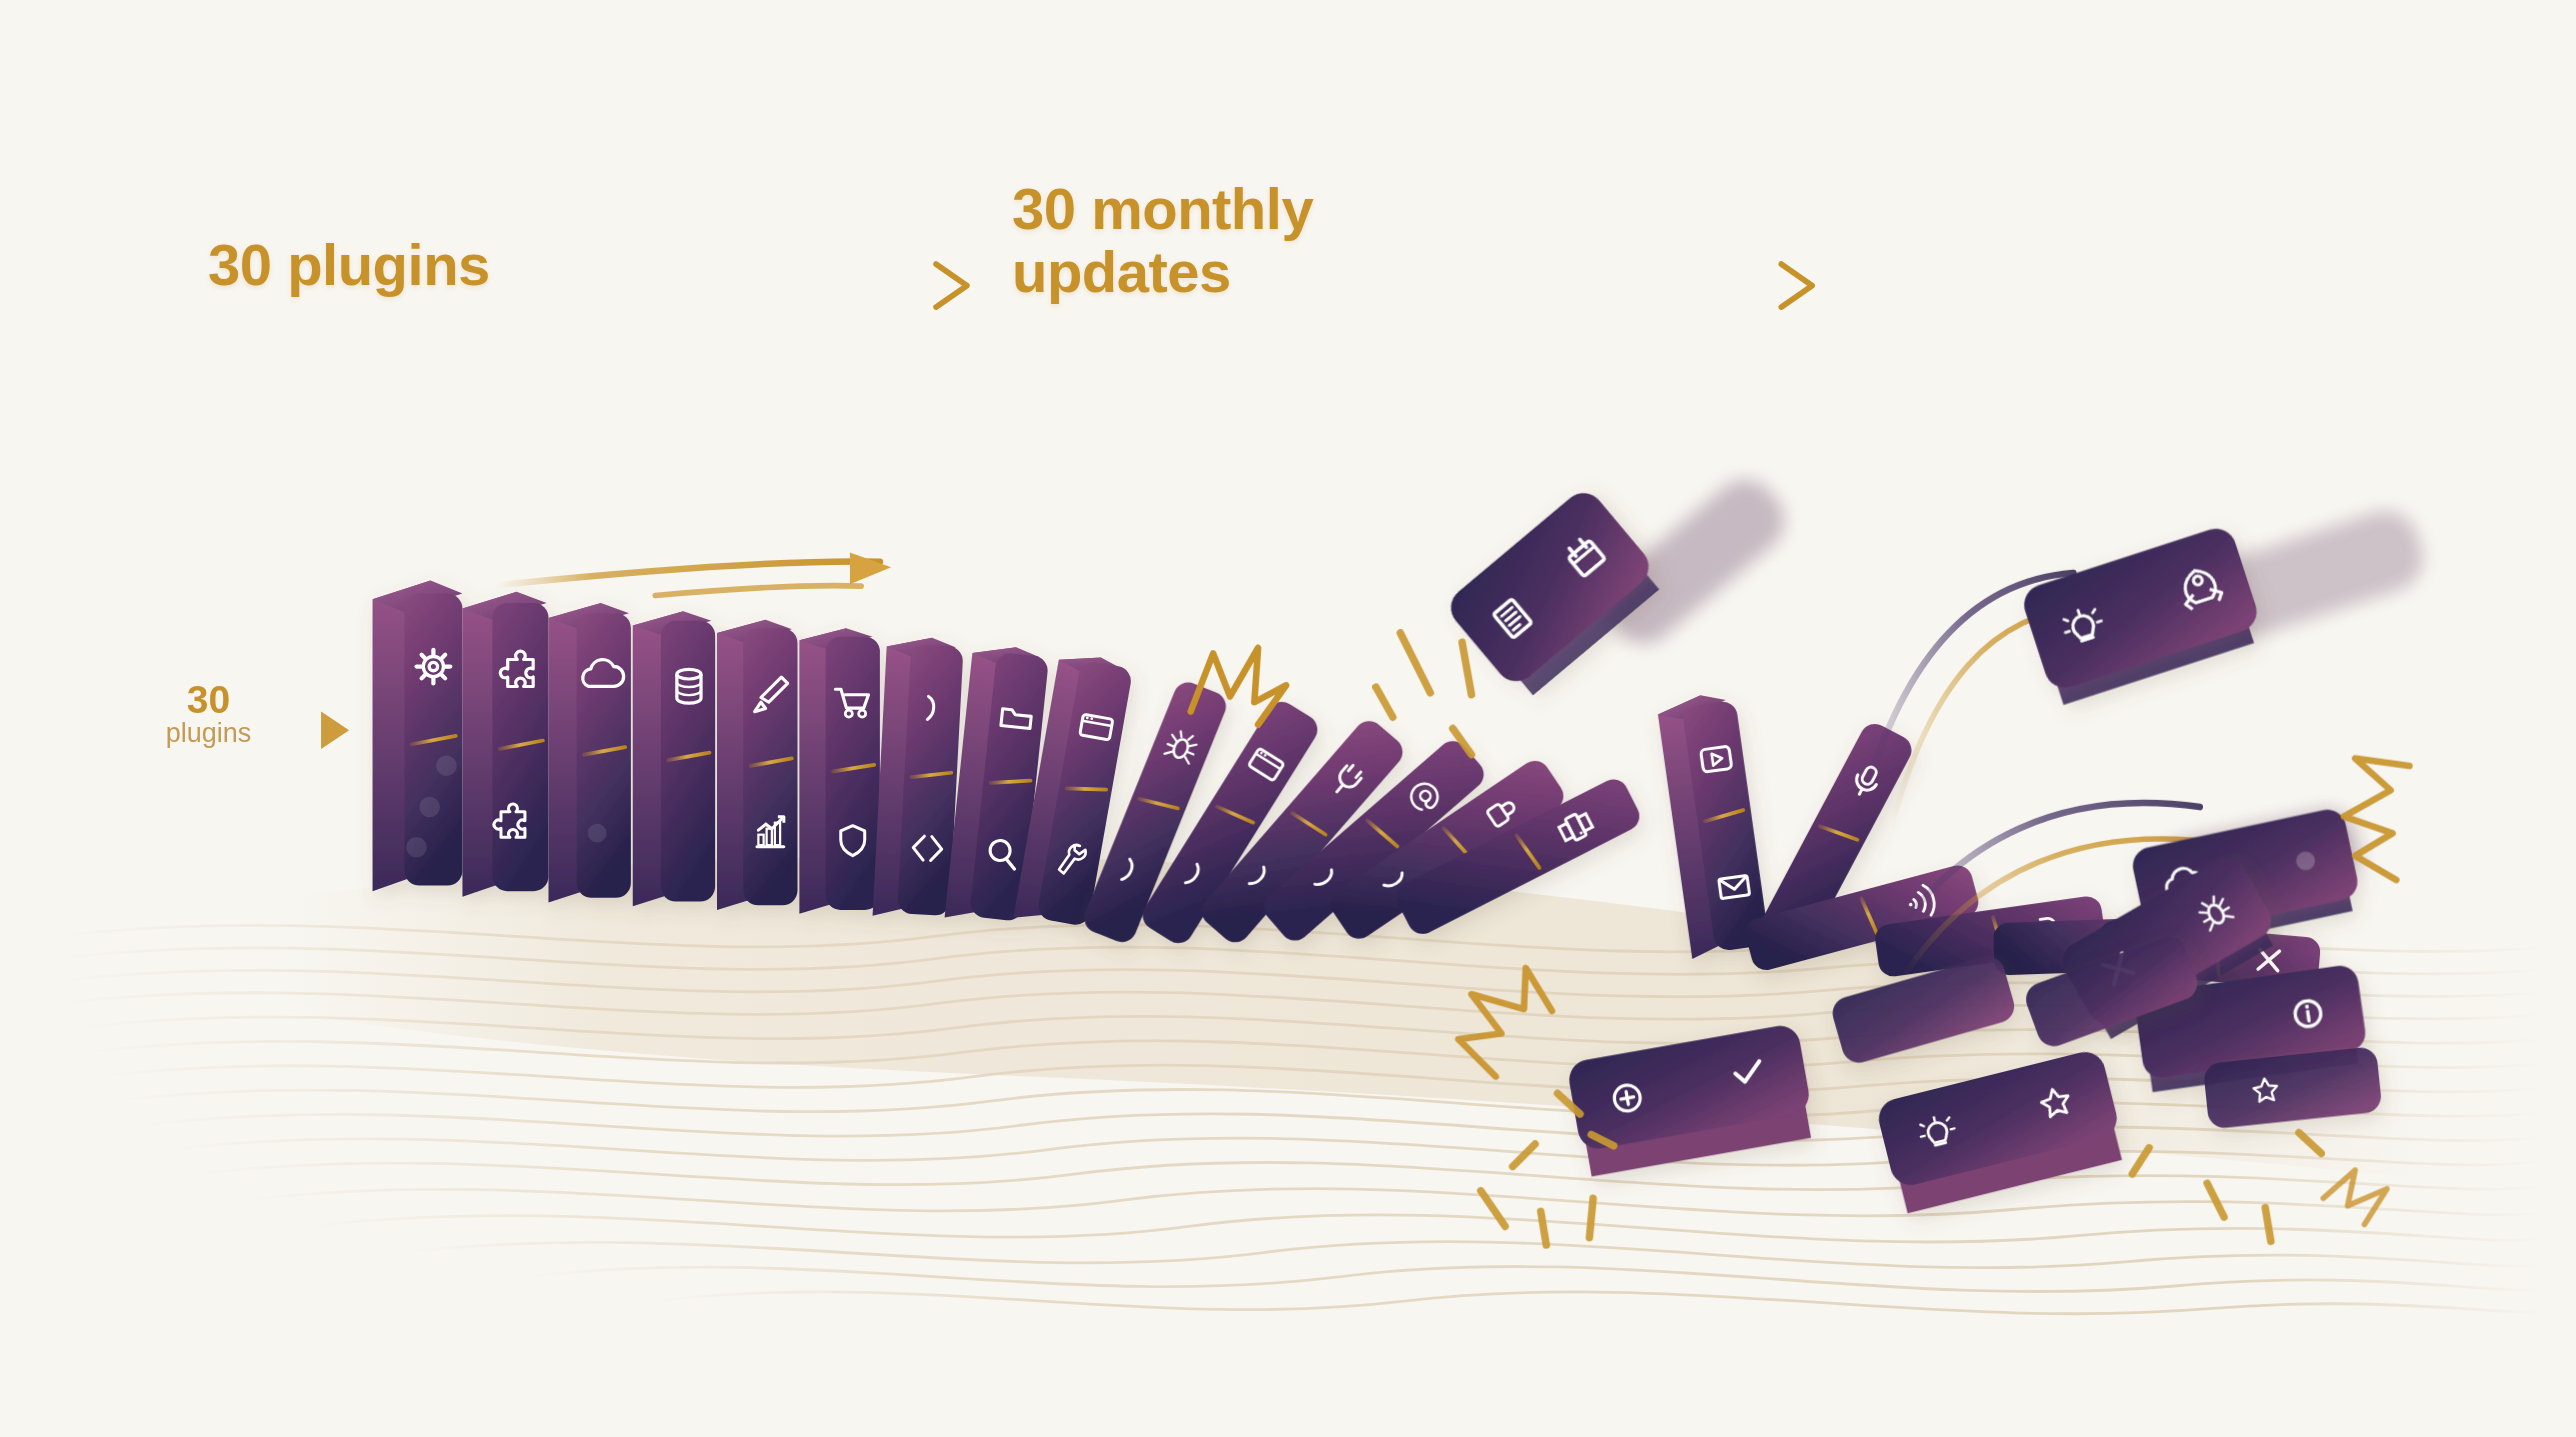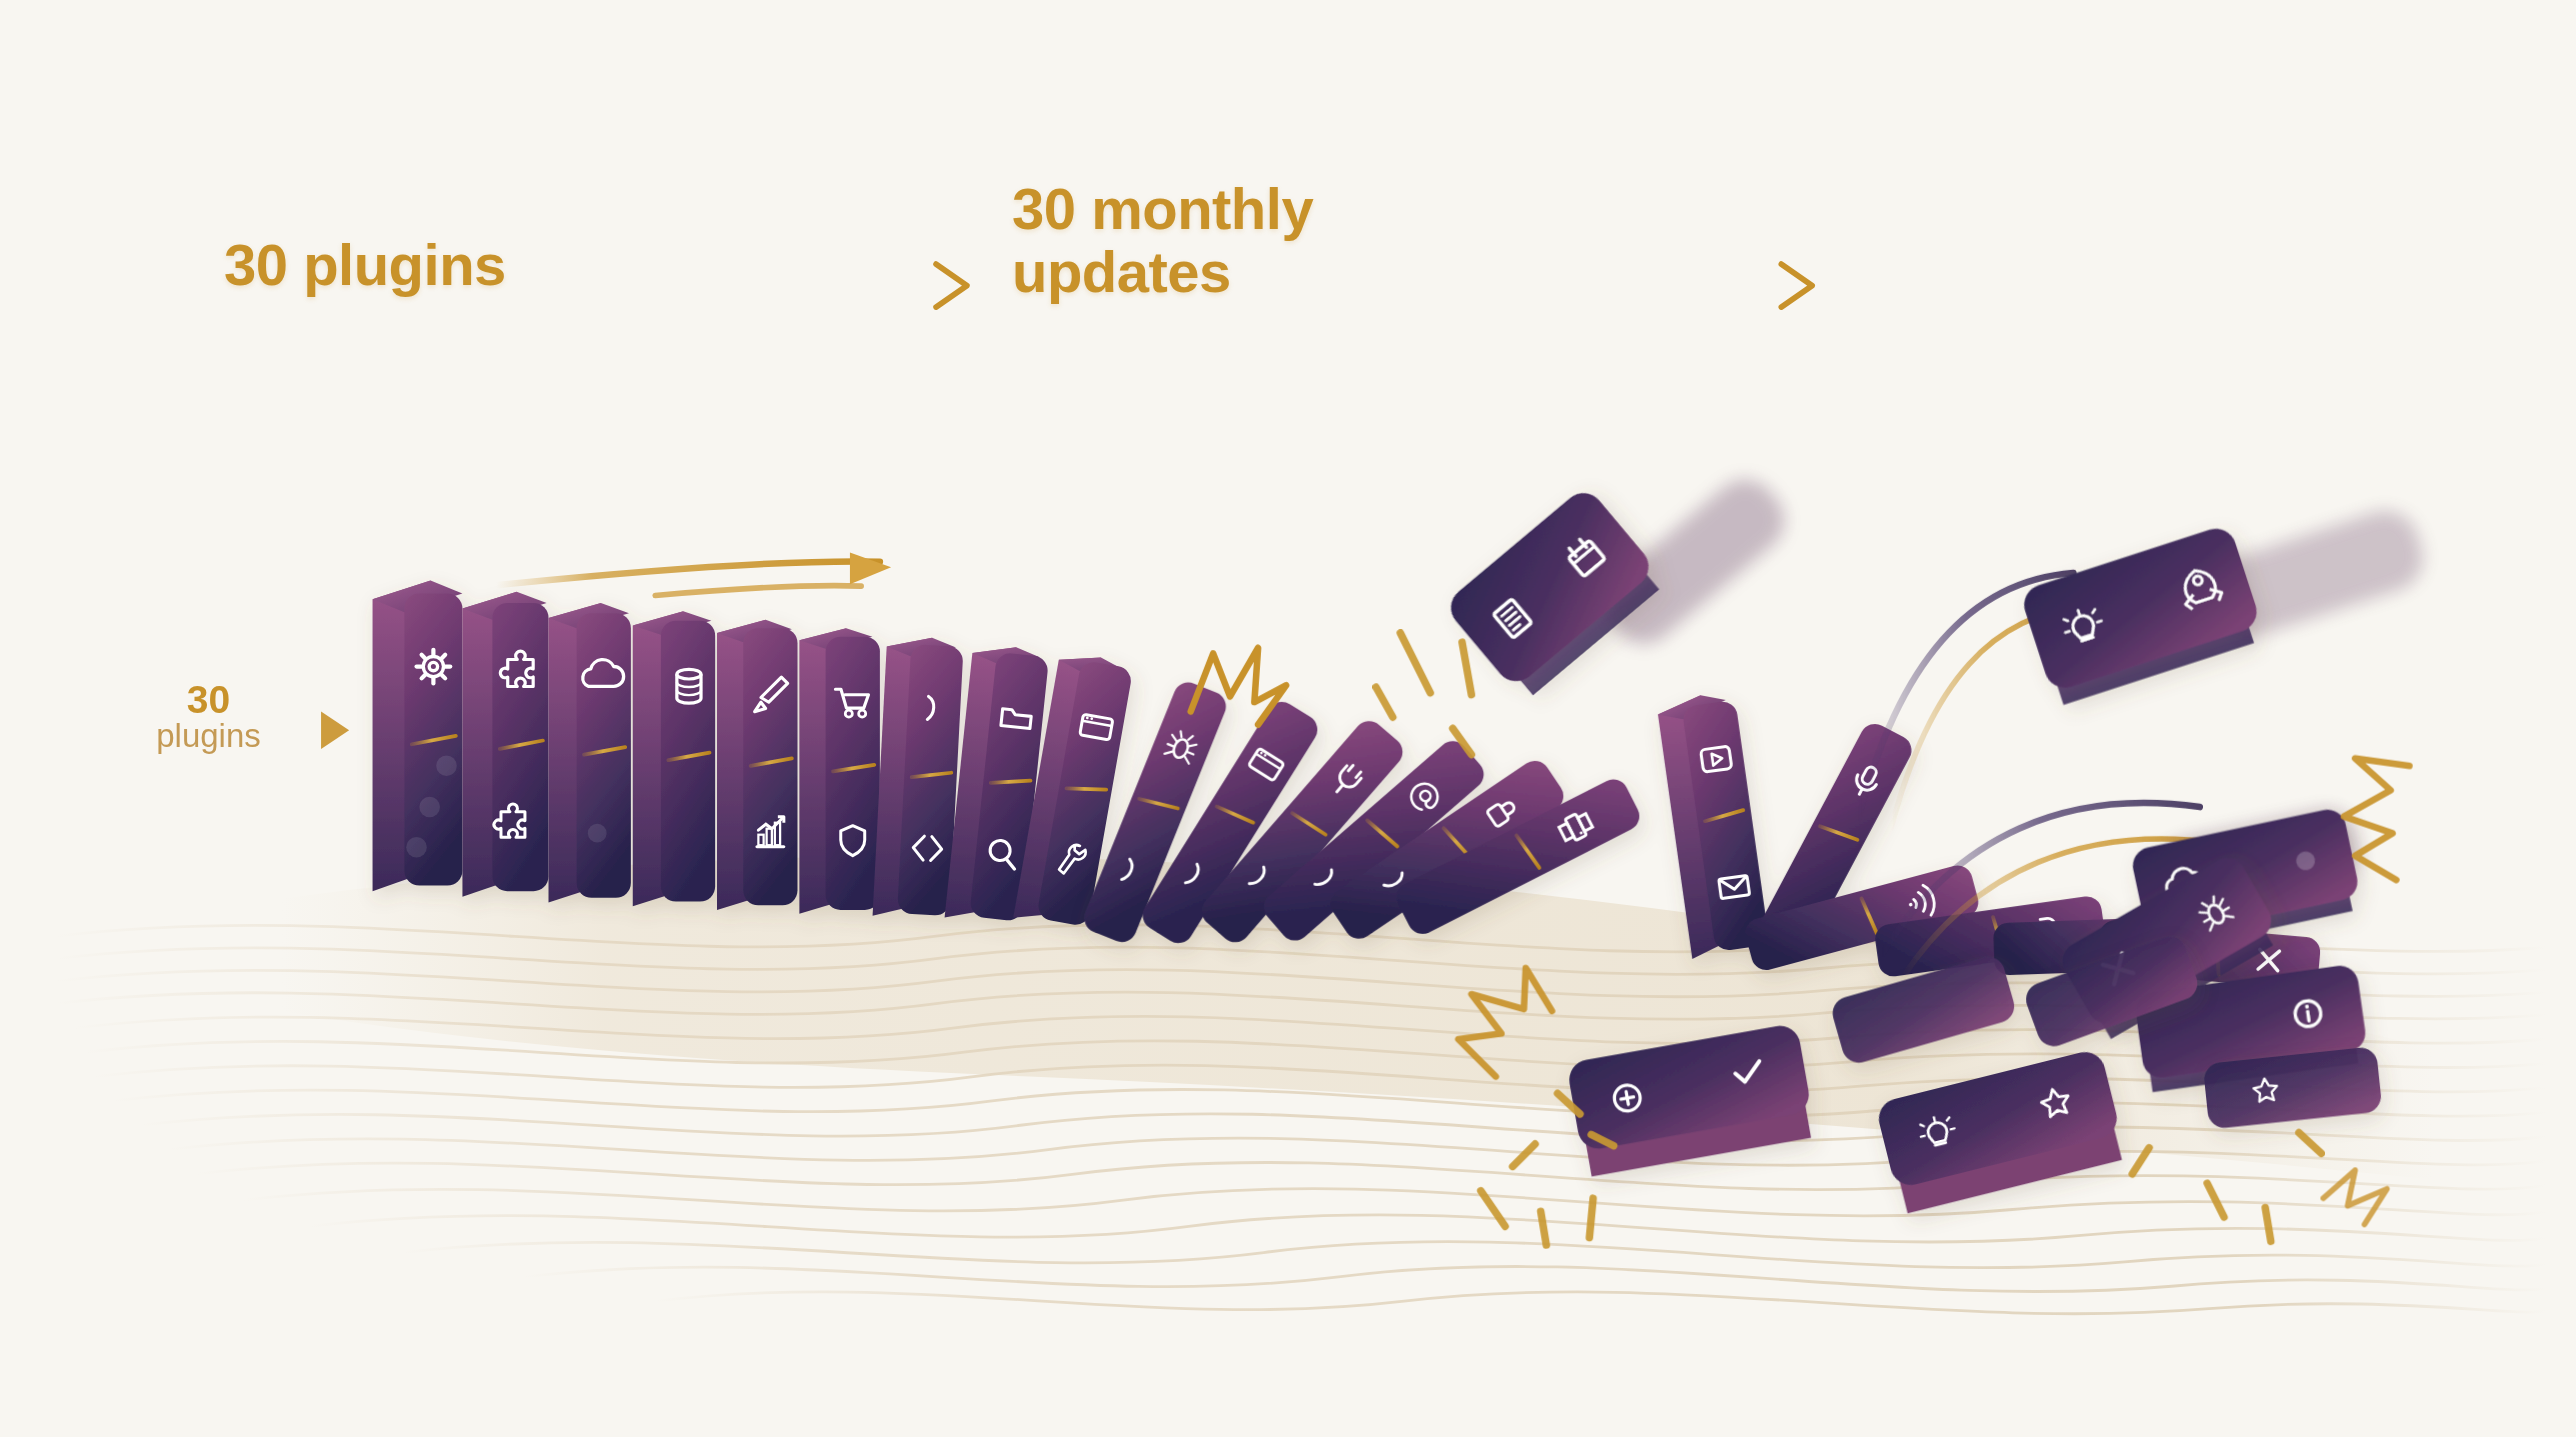--- a/index.html
+++ b/index.html
@@ -14,26 +14,26 @@
   .hl{
     position:absolute;
     color:#c8922a;
     font-weight:bold;
     font-size:58px;
     line-height:1.08;
     letter-spacing:-0.5px;
     white-space:pre-line;
     text-shadow:0 1.9px 5.6px rgba(200,146,42,.18);
   }
-  #hl1{left:224px;top:234px;}
+  #hl1{left:208px;top:234px;}
   #hl2{left:1012px;top:178px;}
   #hl3{left:1880px;top:178px;}
   #badge{position:absolute;left:110px;top:680px;width:197px;text-align:center;}
   #badge .b-num{color:#c8922a;font-weight:bold;font-size:39px;line-height:1;display:block;}
-  #badge .b-lab{color:#c49a55;font-weight:normal;font-size:33px;line-height:1.05;display:block;}
+  #badge .b-lab{color:#c49a55;font-weight:normal;font-size:27px;line-height:1.05;display:block;}
 </style>
 </head>
 <body>
 
 <div id="stage">
 
   <svg id="bg-svg" viewBox="0 0 2752 1536">
     <defs>
       <linearGradient id="groundGrad" x1="0" y1="0" x2="1" y2="0">
         <stop offset="0" stop-color="#efe7d6" stop-opacity="0"></stop>

